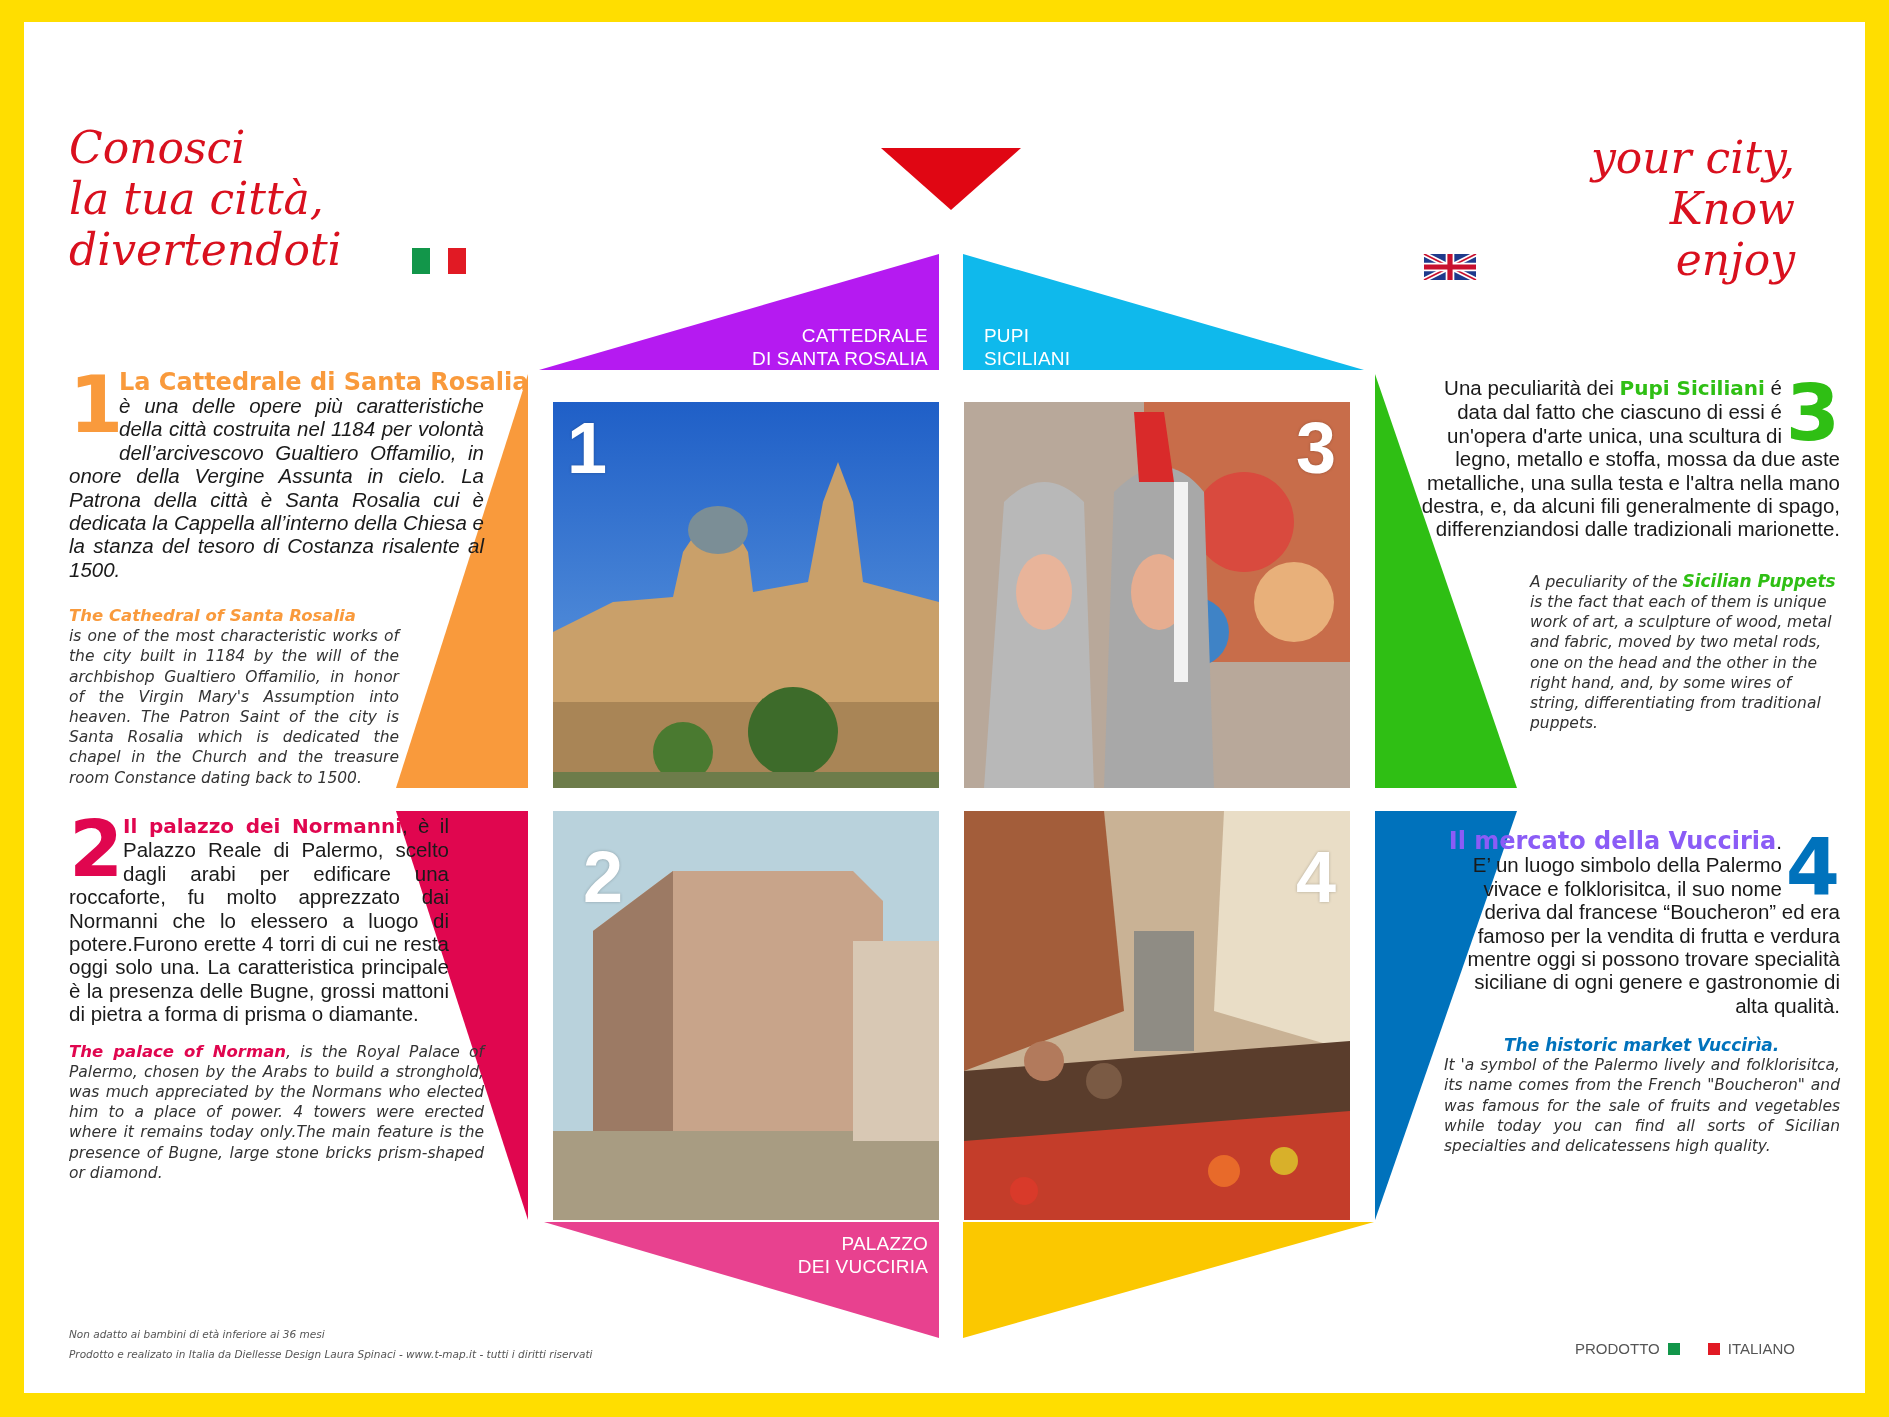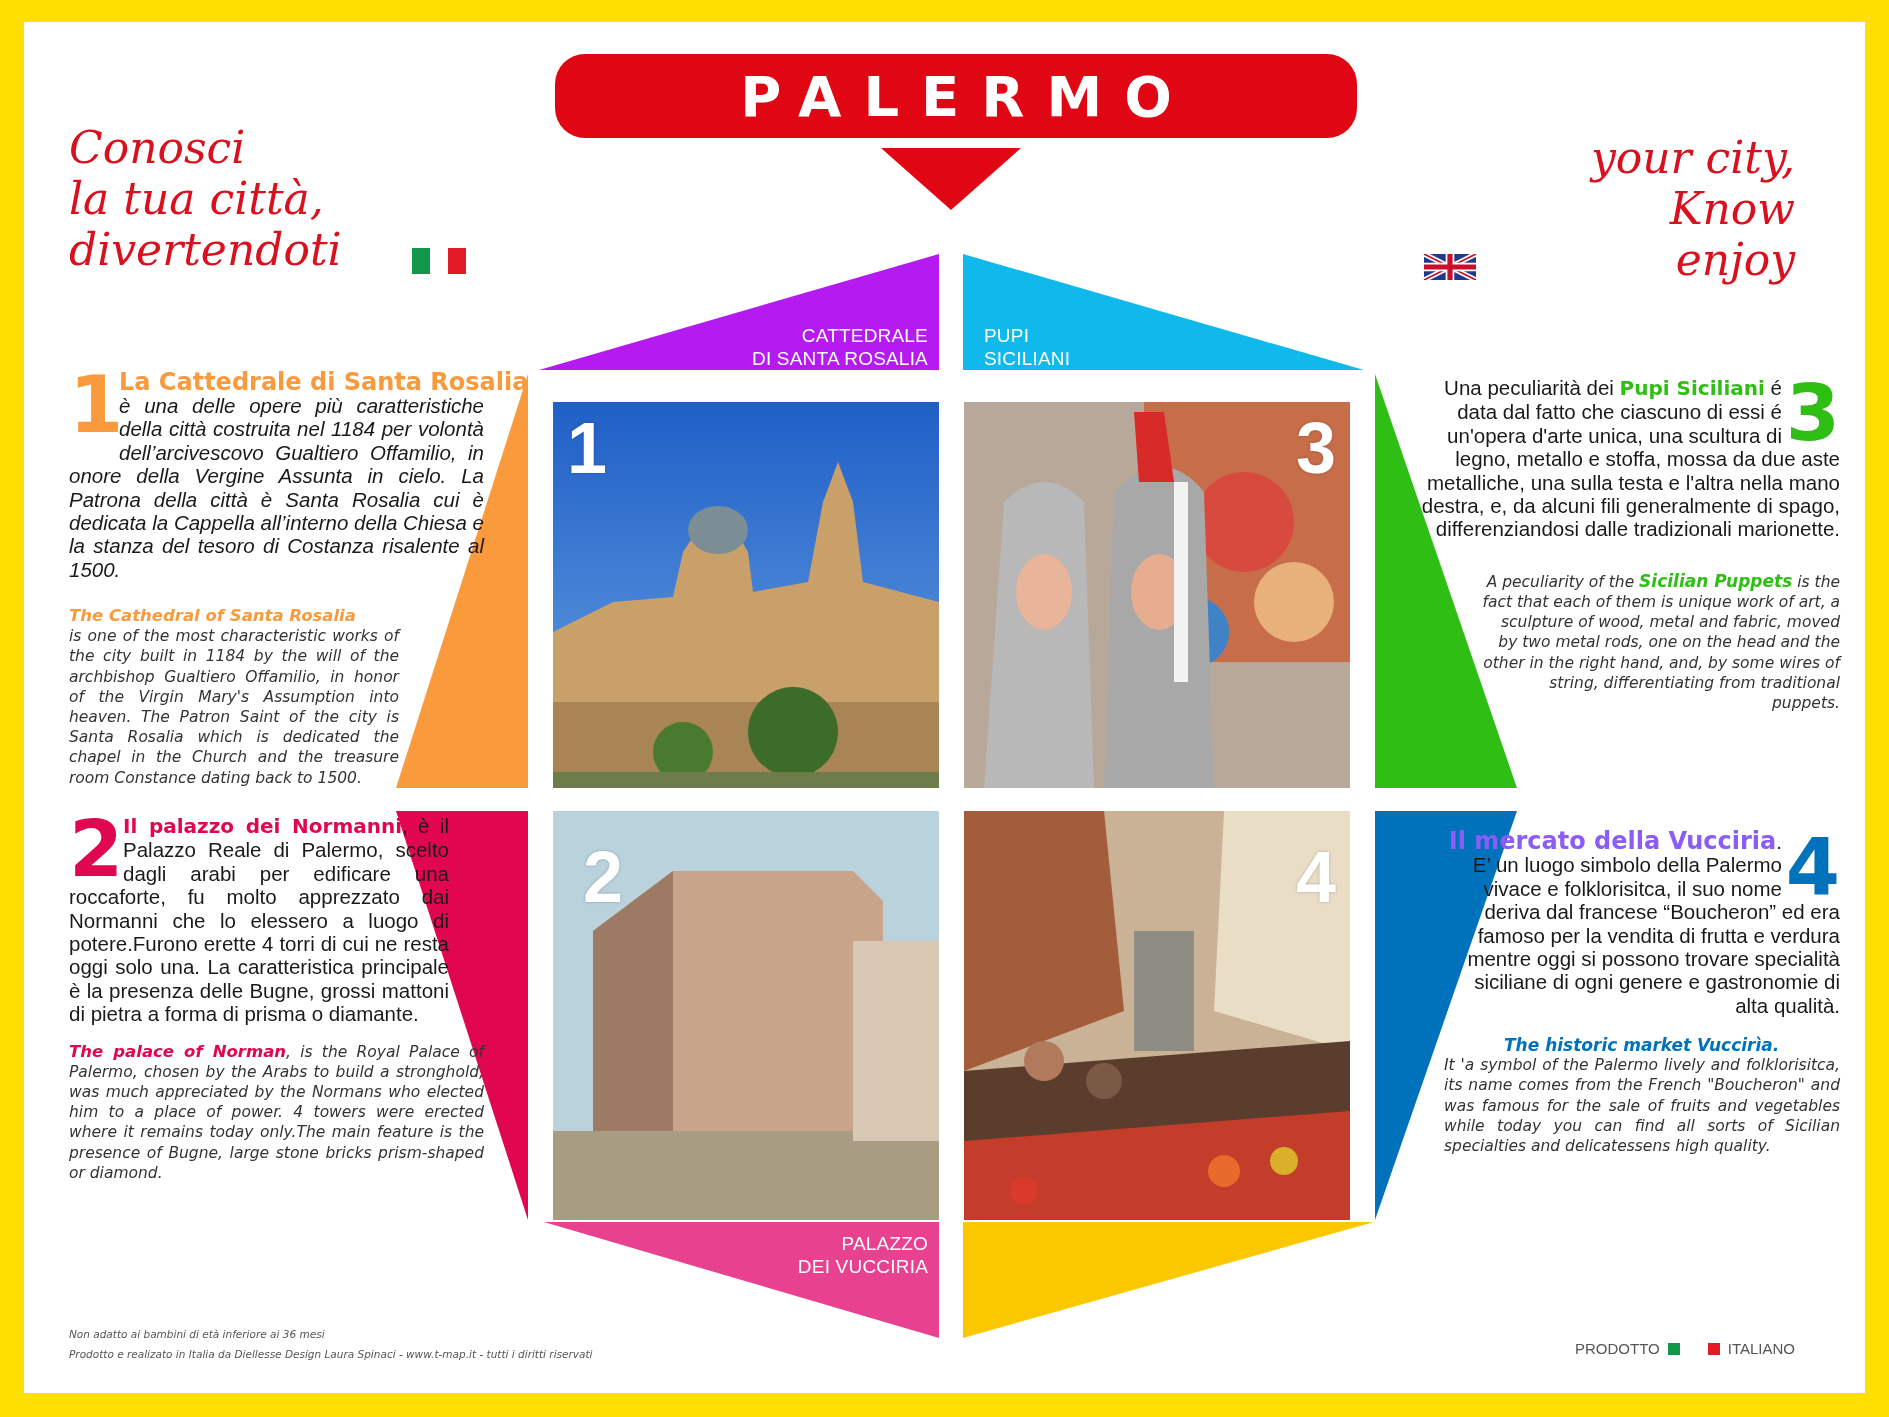--- a/index.html
+++ b/index.html
@@ -52,23 +52,20 @@
     <polygon points="515,348 915,232 915,348" fill="#b51af1"></polygon>
     <polygon points="939,232 939,348 1340,348" fill="#0fb9ec"></polygon>
     <polygon points="504,352 504,766 372,766" fill="#f99a3c"></polygon>
     <polygon points="372,789 504,789 504,1198" fill="#e0064f"></polygon>
     <polygon points="1351,352 1351,766 1493,766" fill="#2fbf14"></polygon>
     <polygon points="1351,789 1493,789 1351,1198" fill="#0072bc"></polygon>
     <polygon points="520,1200 915,1200 915,1316" fill="#e8418f"></polygon>
     <polygon points="939,1200 1350,1200 939,1316" fill="#fbc800"></polygon>
   </svg>
 
-  <div class="abs banner">
-    <span class="banner-title">PALERMO</span>
-  </div>
   <div class="abs banner-arrow"></div>
 
   <div class="abs script script-left">
     <div>Conosci</div>
     <div>la tua città,</div>
     <div>divertendoti</div>
   </div>
   <div class="abs script script-right">
     <div>your city,</div>
     <div>Know</div>
@@ -190,21 +187,21 @@
       <span class="hd" style="color:#e0064f; font-size:16.5px; font-weight:bold;">The palace of Norman</span><span>, is the Royal Palace of Palermo, chosen by the Arabs to build a stronghold, was much appreciated by the Normans who elected him to a place of power. 4 towers were erected where it remains today only.The main feature is the presence of Bugne, large stone bricks prism-shaped or diamond.</span>
     </div>
   </div>
 
   <div class="abs" style="left:1396px; top:354px; width:420px;">
     <div class="abs big-num" style="right:0; top:2px; color:#2fbf14;">3</div>
     <div class="txt" style="text-align:right;">
       <span style="float:right; width:58px; height:68px;"></span>
       <span>Una peculiarità dei </span><span class="hd" style="color:#2fbf14; font-size:20px;">Pupi Siciliani</span><span> é data dal fatto che ciascuno di essi é un'opera d'arte unica, una scultura di legno, metallo e stoffa, mossa da due aste metalliche, una sulla testa e l'altra nella mano destra, e, da alcuni fili generalmente di spago, differenziandosi dalle tradizionali marionette.</span>
     </div>
-    <div class="txt-en" style="margin-top:30px; margin-left:58px; text-align:right;">
+    <div class="txt-en" style="margin-top:30px; margin-left:110px; text-align:left;">
       <span>A peculiarity of the </span><span class="hd" style="color:#2fbf14; font-size:17px;">Sicilian Puppets</span><span> is the fact that each of them is unique work of art, a sculpture of wood, metal and fabric, moved by two metal rods, one on the head and the other in the right hand, and, by some wires of string, differentiating from traditional puppets.</span>
     </div>
   </div>
 
   <div class="abs" style="left:1420px; top:808px; width:396px;">
     <div class="abs big-num" style="right:0; top:2px; color:#0072bc;">4</div>
     <div class="txt" style="text-align:right;">
       <span style="float:right; width:58px; height:68px;"></span>
       <span class="hd" style="color:#8b5cf6; font-size:24px;">Il mercato della Vucciria</span><span>. E’ un luogo simbolo della Palermo vivace e folklorisitca, il suo nome deriva dal francese “Boucheron” ed era famoso per la vendita di frutta e verdura mentre oggi si possono trovare specialità siciliane di ogni genere e gastronomie di alta qualità.</span>
     </div>

